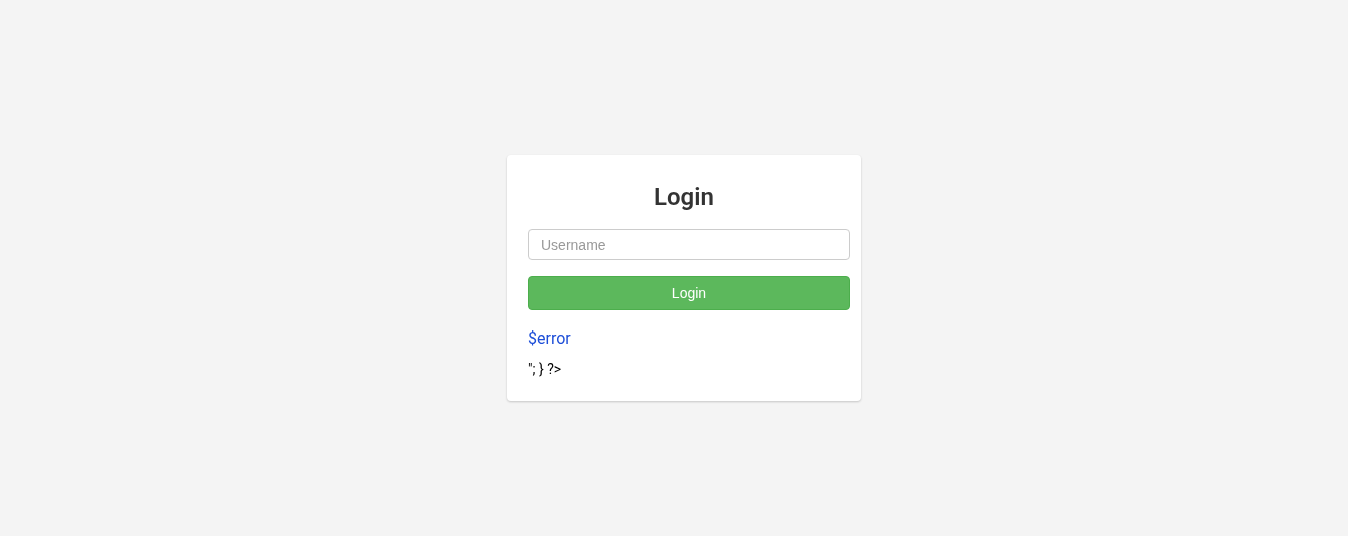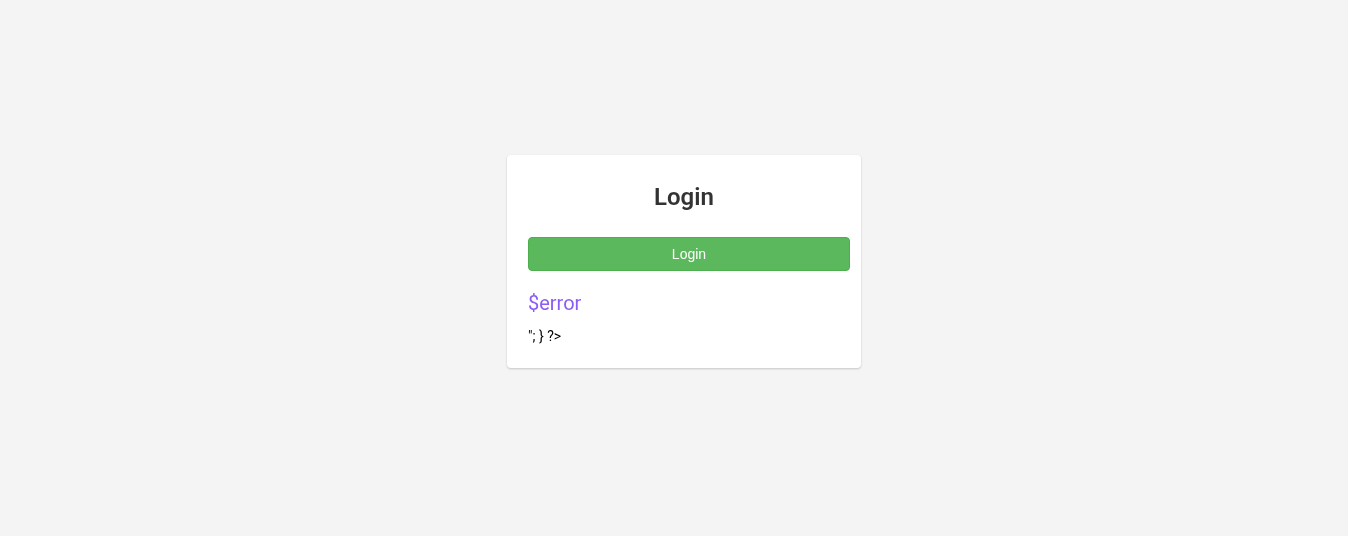--- a/index.html
+++ b/index.html
@@ -55,34 +55,35 @@
       color: #ffffff;
       font-size: 14px;
       padding: 8px 12px;
       border-radius: 4px;
       cursor: pointer;
       margin-top: 8px;
       margin-bottom: 10px;
       height: 34px;
     }
     .error-text {
-      font-size: 20px;
-      color: #8b5cf6;
+      font-size: 16px;
+      color: #1d4ed8;
       margin-top: 6px;
       margin-bottom: 6px;
       line-height: 1.6;
     }
     .trailing-text {
       font-size: 14px;
       color: #000000;
       margin-top: 6px;
       line-height: 1.6;
     }
   </style>
 </head>
 <body>
 
 <div class="login-card">
   <h2 class="login-title">Login</h2>
+  <input type="text" class="form-input" placeholder="Username" style="">
   <button class="login-button">Login</button>
   <div class="error-text">$error</div>
   <div class="trailing-text">"; } ?&gt;</div>
 </div>
 
 </body></html>

